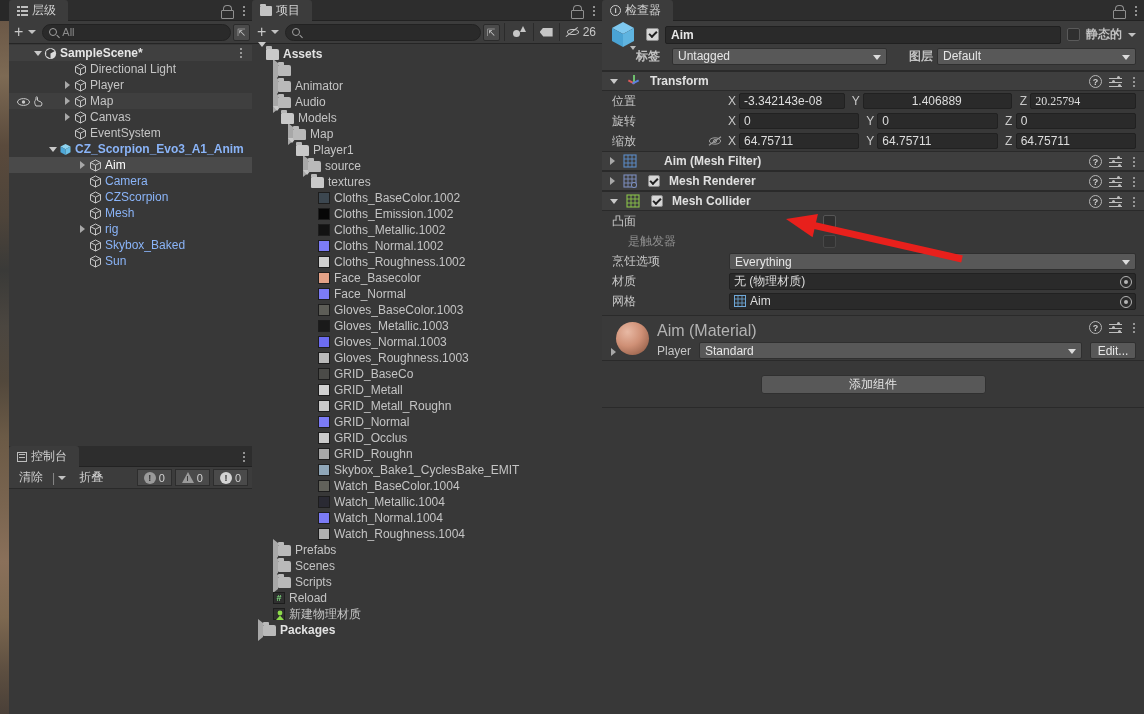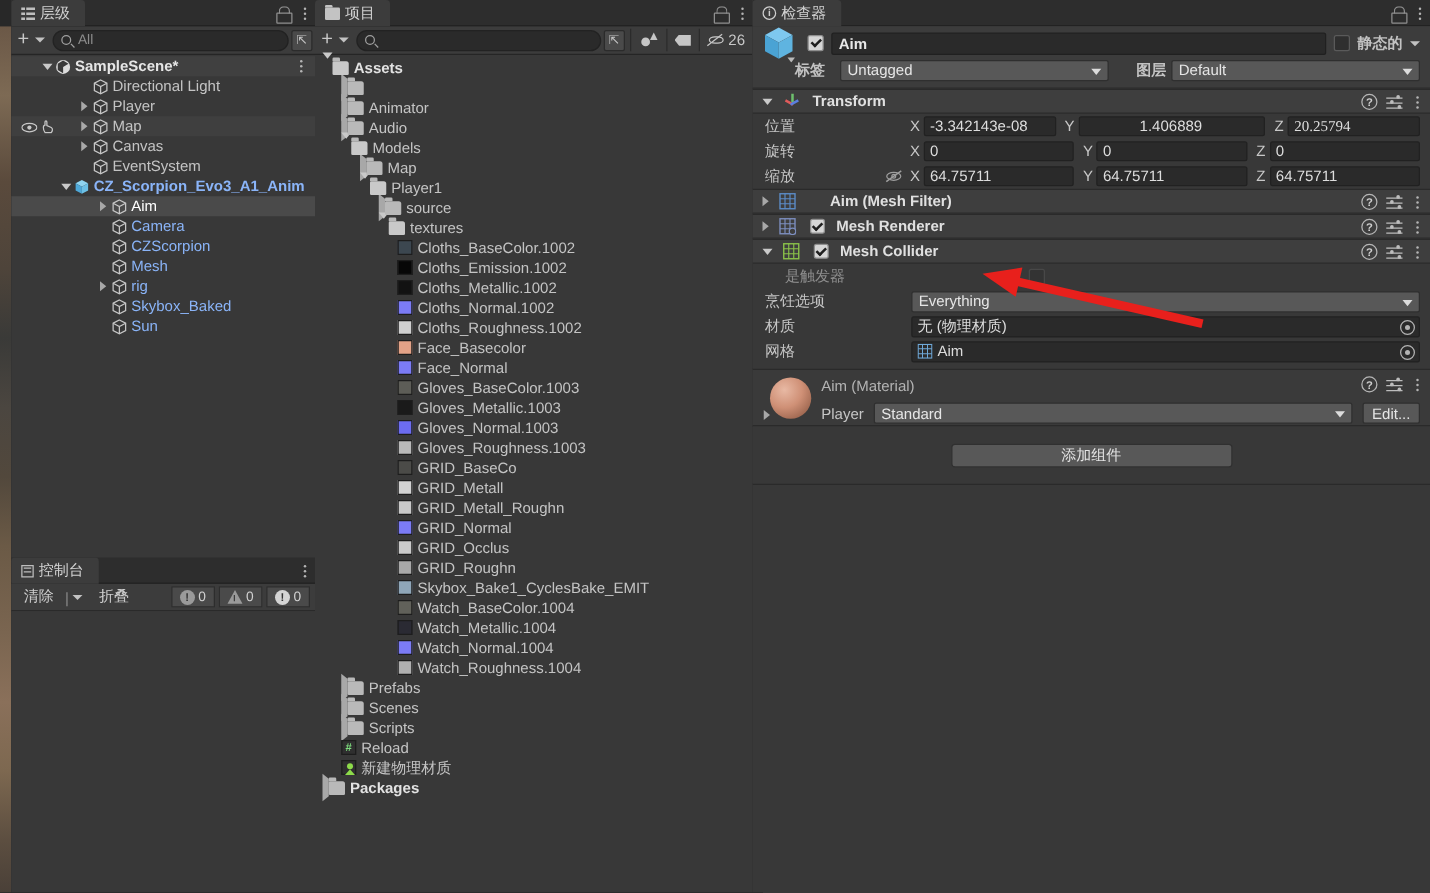--- a/index.html
+++ b/index.html
@@ -913,26 +913,30 @@
               <i></i>
               <i></i>
               <i></i>
             </span>
           </span>
         </div>
       </div>
 
     <div id="meshcollider-body" style="padding-bottom:4px;">
       <div class="field-row">
+        <span class="field-label">凸面</span>
+        <span class="smallcb" style="margin-left:116px;"></span>
+      </div>
+      <div class="field-row">
         <span class="field-label" style="color:#8e8e8e;padding-left:16px;">是触发器</span>
         <span class="smallcb" style="margin-left:116px;opacity:.55;"></span>
       </div>
       <div class="field-row">
         <span class="field-label">烹饪选项</span>
-        <div class="dropdown" style="flex:1;margin-right:8px;margin-left:22px;">
+        <div class="dropdown" style="flex:1;margin-right:8px;margin-left:22px;align-items:flex-end;">
           <span>Everything</span>
           <span class="dcar"></span>
         </div>
       </div>
       <div class="field-row">
         <span class="field-label">材质</span>
         <div class="objfield" style="margin-right:8px;margin-left:22px;">
           <span>无 (物理材质)</span>
           <span class="picker">
               <i></i>
@@ -955,21 +959,21 @@
           <span class="picker">
               <i></i>
             </span>
         </div>
       </div>
     </div>
 
     <div class="matpanel">
       <span class="tri-r" style="position:absolute;left:9px;top:32px;"></span>
       <span class="matsphere"></span>
-      <div style="position:absolute;left:55px;top:6px;color:#b3b3b3;font-size:12px;">Aim (Material)</div>
+      <div style="position:absolute;left:55px;top:6px;color:#b3b3b3;font-size:16px;">Aim (Material)</div>
       <div style="position:absolute;left:55px;top:26px;display:flex;align-items:center;gap:8px;right:8px;">
         <span style="color:#c6c6c6;">Player</span>
         <div class="dropdown" style="flex:1;">
           <span>Standard</span>
           <span class="dcar"></span>
         </div>
         <div class="dropdown" style="width:46px;justify-content:center;">
           <span>Edit...</span>
         </div>
       </div>

